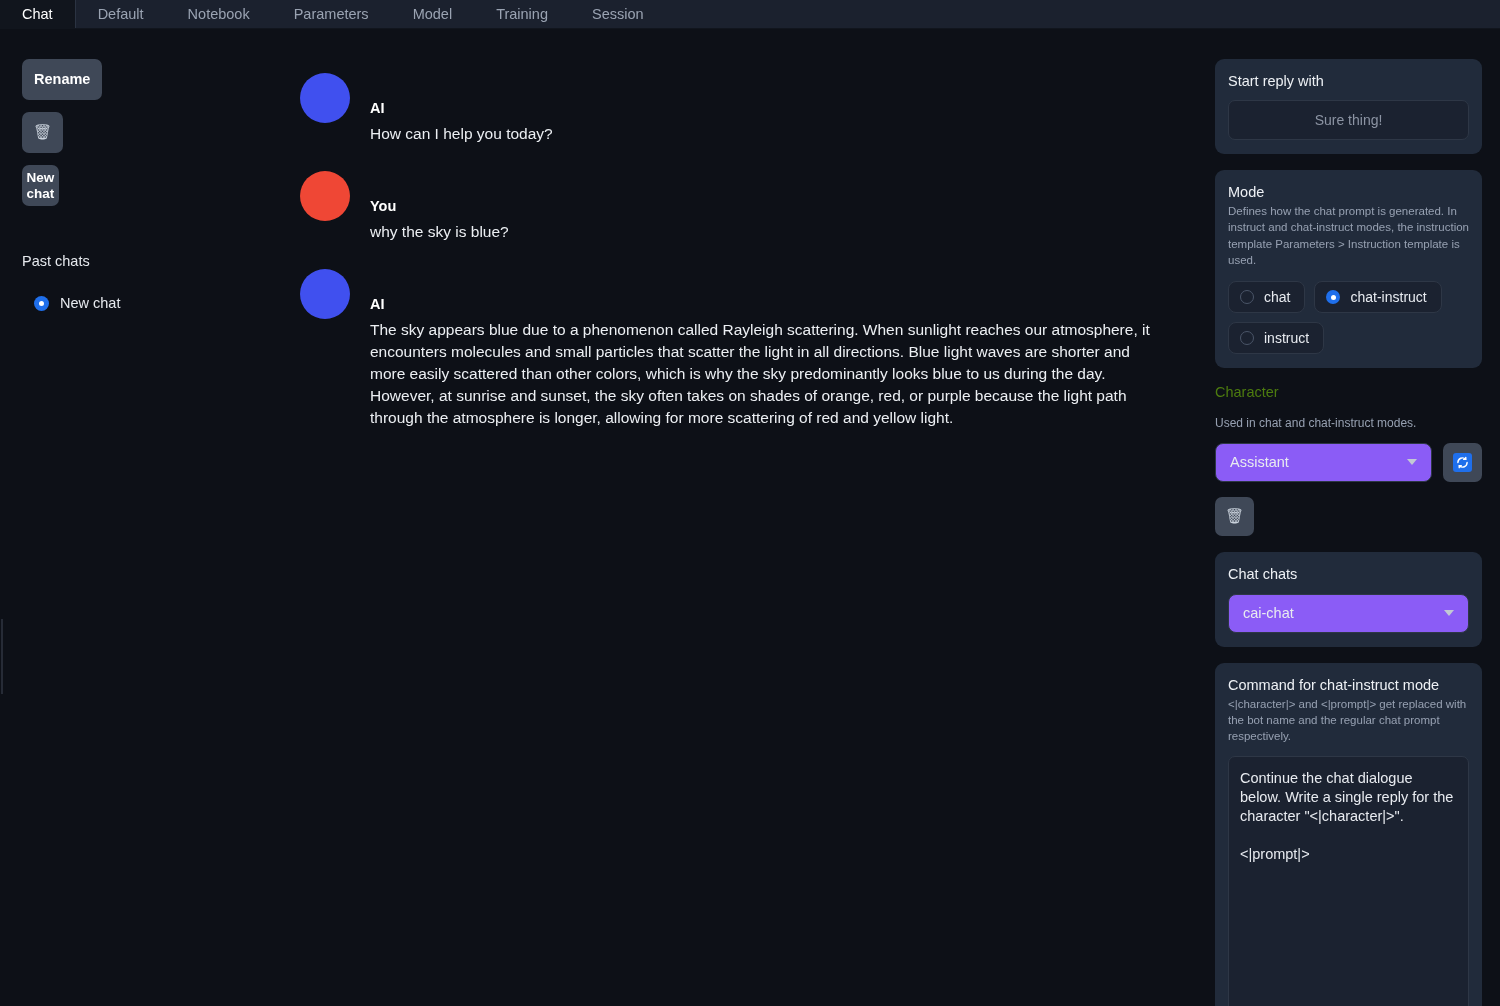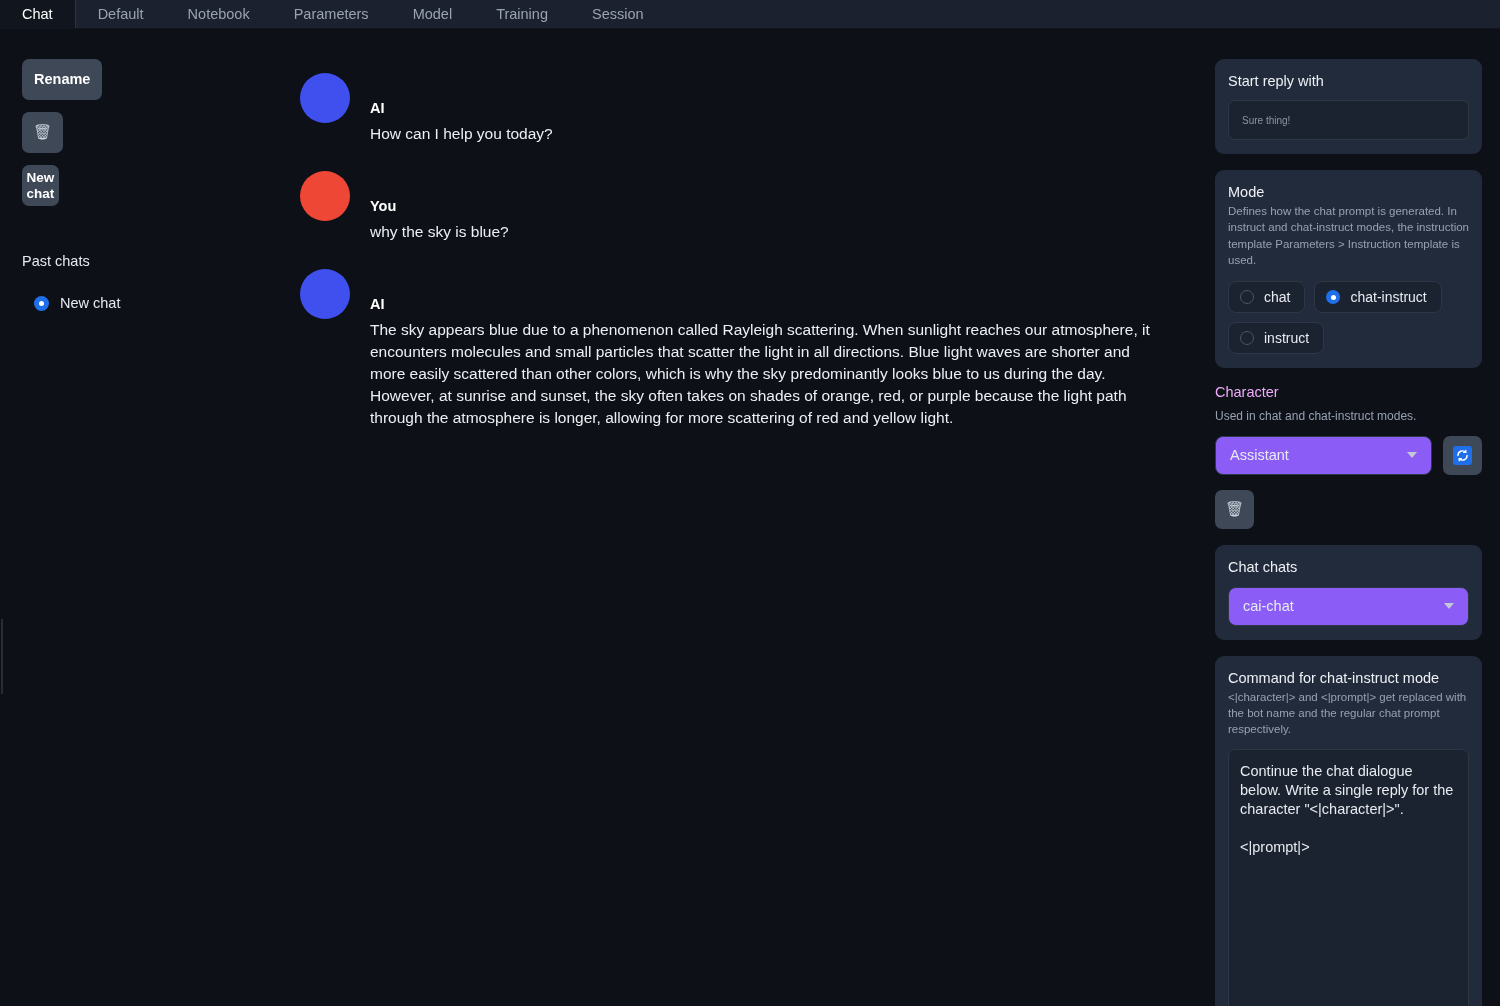--- a/index.html
+++ b/index.html
@@ -137,45 +137,46 @@
     margin-top: 3px;
   }
   .field {
     margin-top: 11px;
     background: #1b2230;
     border: 1px solid #2e3746;
     border-radius: 7px;
     height: 40px;
     display: flex; align-items: center;
     padding: 0 13px;
-    font-size: 10px;
+    font-size: 14px;
     color: #e8ebf0;
     cursor: text;
+    justify-content: center;
   }
   .field .ph { color: #8c94a3; }
 
   
   .pill-row { display: flex; flex-wrap: wrap; gap: 9px; margin-top: 13px; }
   .pill {
     display: flex; align-items: center; gap: 10px;
     background: #1b2230;
     border: 1px solid #2e3746;
     border-radius: 8px;
     height: 32px;
     padding: 0 14px 0 11px;
     font-size: 14px;
     color: #e8ebf0;
     cursor: pointer;
   }
   .pill .radio-dot { width: 14px; height: 14px; }
 
   
-  .section-title { font-size: 14.5px; color: #f0abfc; }
+  .section-title { font-size: 14.5px; color: #4d7c0f; }
   .section-desc {
-    font-size: 12px; color: #97a1b2; line-height: 1.36; margin-top: 8px;
+    font-size: 12px; color: #97a1b2; line-height: 1.36; margin-top: 15px;
   }
   .select-row { display: flex; gap: 11px; align-items: center; margin-top: 11px; }
   .select {
     flex: 1;
     background: #8b5cf6;
     border: 1px solid #2e3746;
     border-radius: 8px;
     height: 39px;
     display: flex; align-items: center; justify-content: space-between;
     padding: 0 14px;

